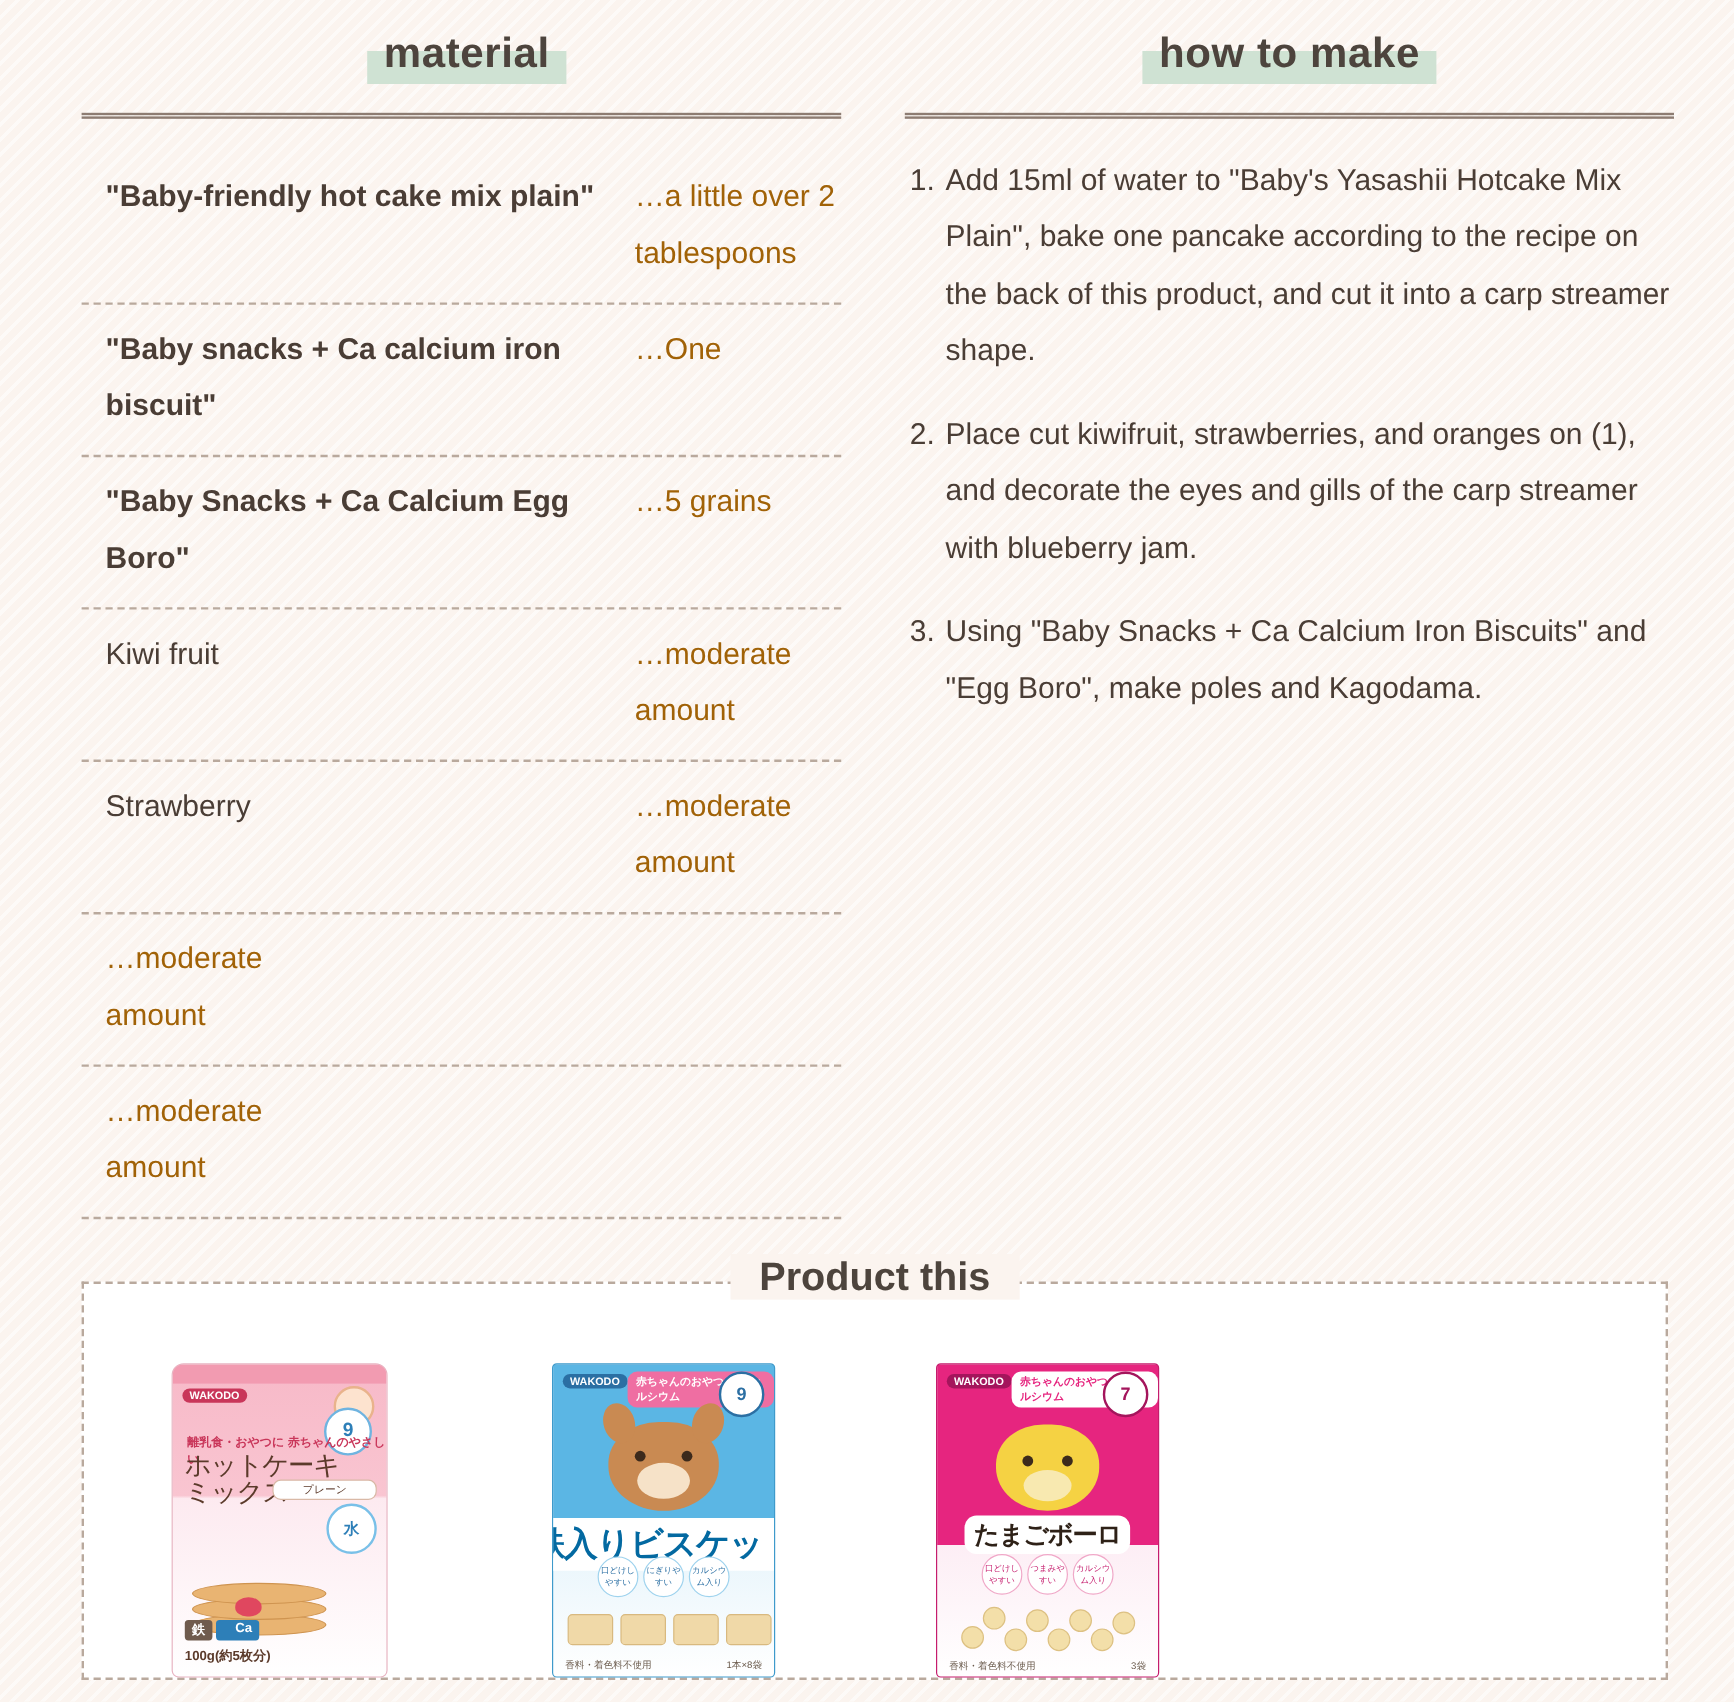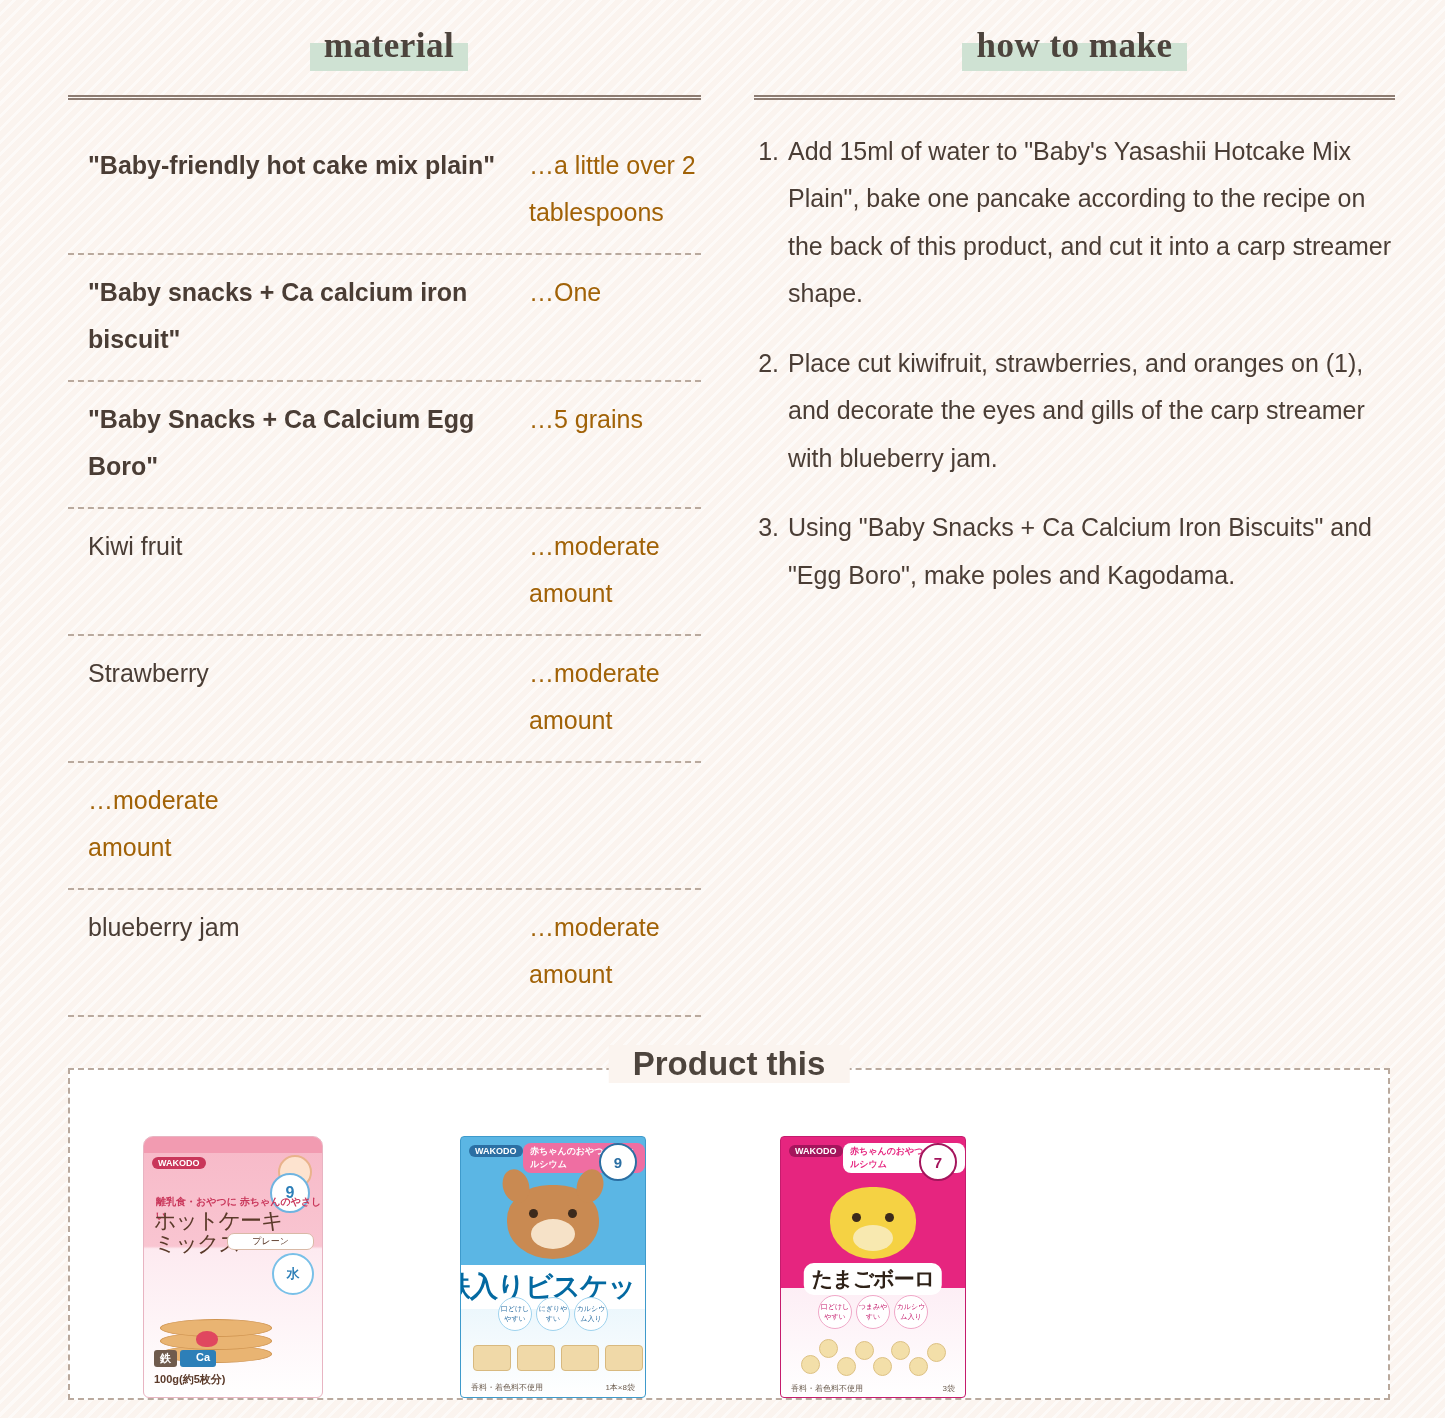--- a/index.html
+++ b/index.html
@@ -49,21 +49,20 @@
     color: #4d443d;
     margin: 22px 0 0 0;
     line-height: 1.3;
     position: relative;
     display: block;
   }
   .section-title .hl {
     display: inline-block;
     padding: 0 14px 2px 14px;
     background: linear-gradient(to top, #cfe2d3 0%, #cfe2d3 58%, rgba(207,226,211,0) 58%);
-    font-family: Liberation Serif, serif;
   }
 
   .double-rule {
     margin-top: 24px;
     border-top: 2px solid #8d7c72;
     border-bottom: 2px solid #8d7c72;
     height: 5px;
   }
   .col-left .double-rule { margin-right: 9px; }
   .col-right .double-rule { margin-left: 0px; margin-right: 0px; }
@@ -413,21 +412,20 @@
           <div class="ing-amt">…moderate amount</div>
         </div>
         <div class="ing-row">
           <div class="ing-name">Strawberry</div>
           <div class="ing-amt">…moderate amount</div>
         </div>
         <div class="ing-row">
           <div class="ing-amt">…moderate amount</div>
         </div>
         <div class="ing-row">
-          <div class="ing-name">blueberry jam</div>
           <div class="ing-amt">…moderate amount</div>
         </div>
       </div>
     </div>
 
     <div class="col col-right">
       <div class="section-title">
         <span class="hl">how to make</span>
       </div>
       <div class="double-rule"></div>

